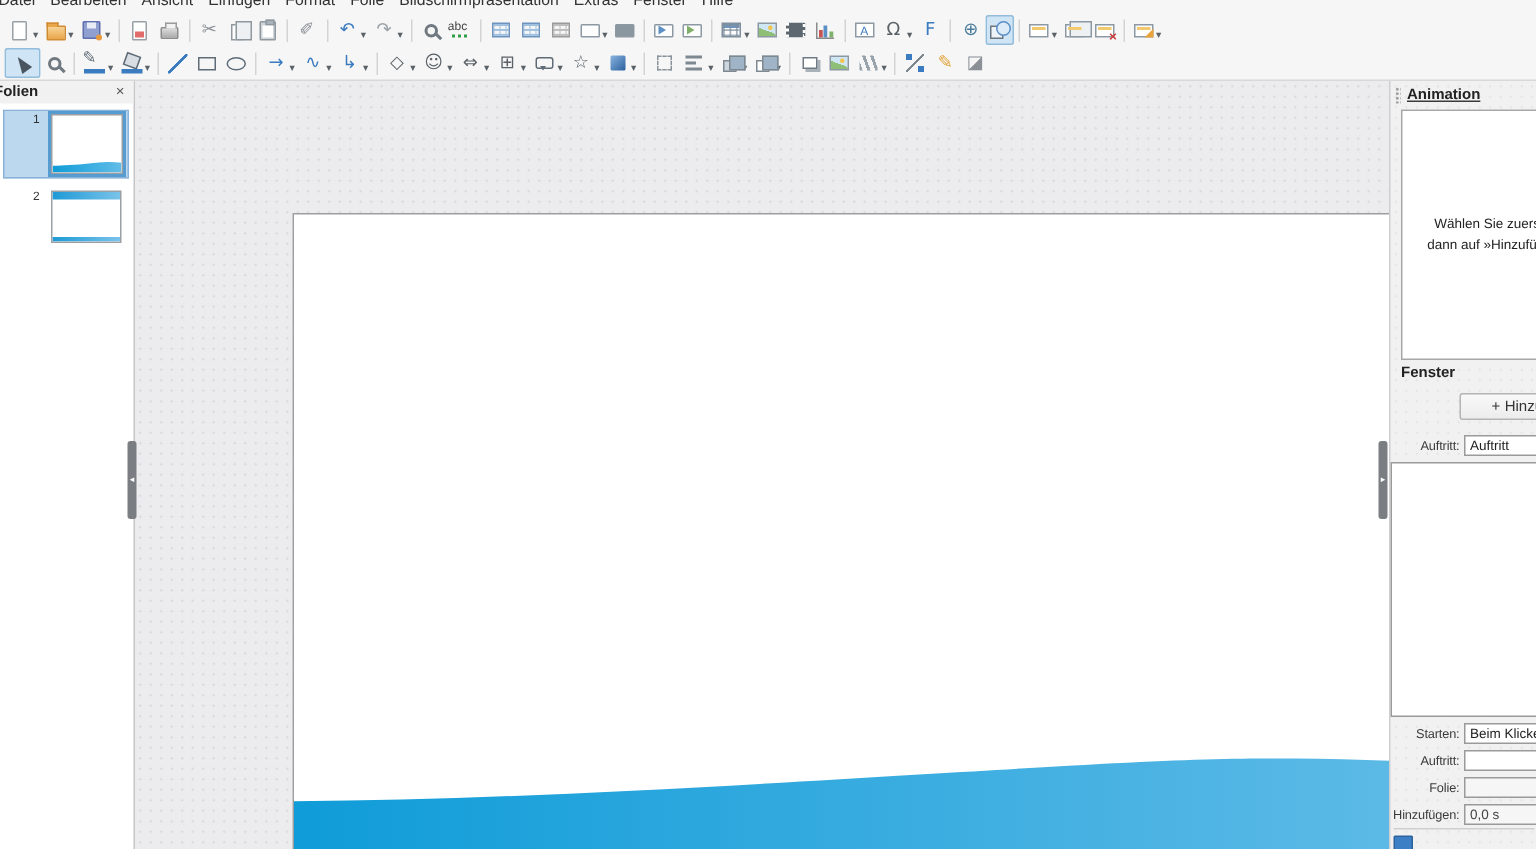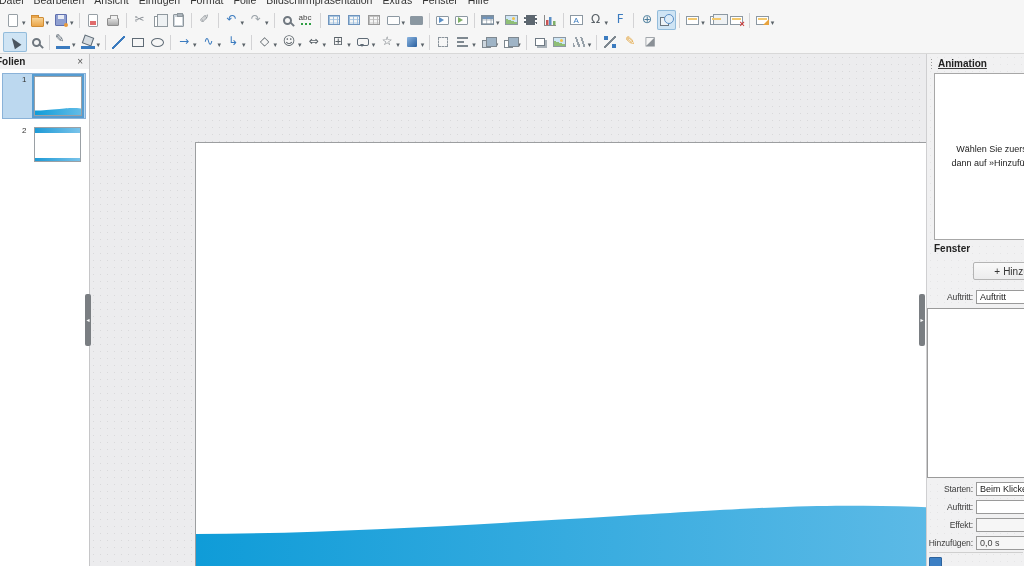--- a/index.html
+++ b/index.html
@@ -476,21 +476,21 @@
         </div>
         <div class="frow">
           <span class="flabel">Starten:</span>
           <div class="fctl">Beim Klicken</div>
         </div>
         <div class="frow">
           <span class="flabel">Auftritt:</span>
           <div class="fctl"></div>
         </div>
         <div class="frow">
-          <span class="flabel">Effekt:</span>
+          <span class="flabel">Folie:</span>
           <div class="fctl dim"></div>
         </div>
         <div class="frow">
           <span class="flabel">Hinzufügen:</span>
           <div class="fctl dim">0,0 s</div>
         </div>
       </div>
     <div class="sb-sep"></div>
     <div class="sb-check"></div>
   </div>

